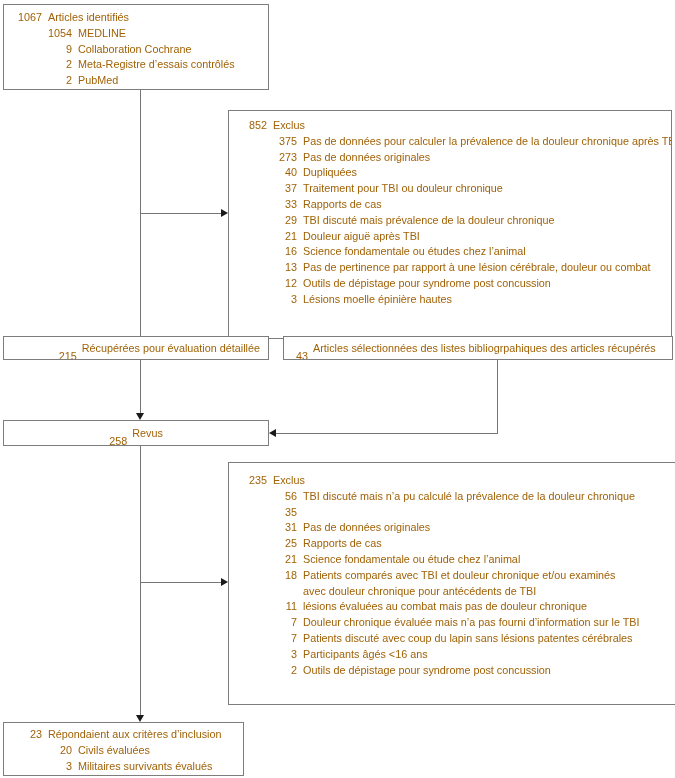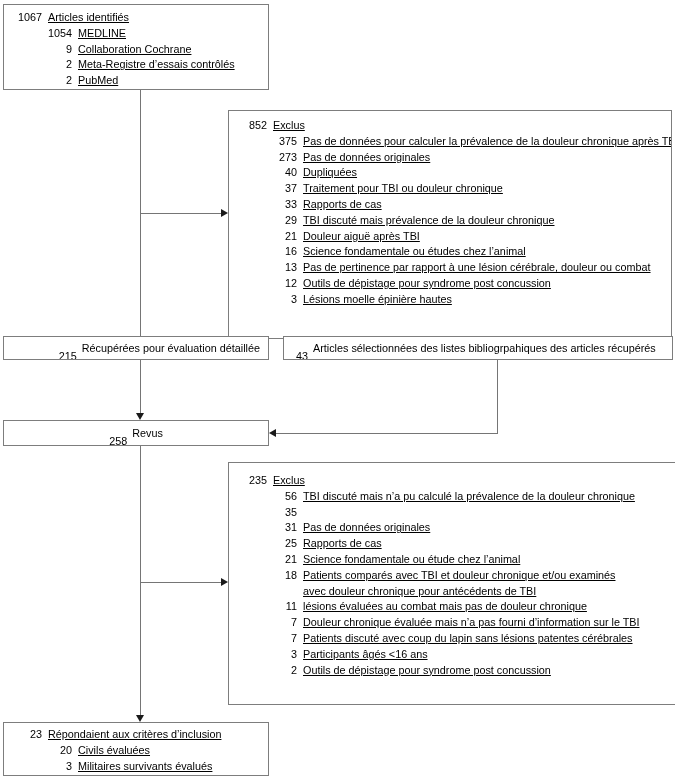--- a/index.html
+++ b/index.html
@@ -2,54 +2,54 @@
 <html><head>
 <meta charset="utf-8">
 <style>
   html, body { margin: 0; padding: 0; background: #ffffff; }
   .stage {
     position: relative;
     width: 675px;
     height: 778px;
     background: #ffffff;
     font-family: "Liberation Sans", "DejaVu Sans", sans-serif;
-    color: #000000;
+    color: #a16207;
     overflow: hidden;
   }
   .box {
     position: absolute;
     box-sizing: border-box;
     background: #ffffff;
     border: 1px solid #7d7d7d;
     overflow: hidden;
   }
   
   .rows { padding: 5px 4px 0 8px; }
   .row { display: flex; line-height: 15.8px; font-size: 10.8px; white-space: nowrap; }
   .num { flex: none; text-align: right; margin-right: 6px; }
   .lvl0 .num { width: 30px; }
   .lvl1 .num { width: 60px; }
-  .lab { flex: none; text-decoration: underline; }
+  .lab { flex: none; }
   #box-excluded1 .rows { padding-top: 7px; }
   #box-excluded2 .rows { padding-top: 10px; }
   #box-included .rows { padding-top: 4px; }
   
   .single { display: flex; align-items: center; font-size: 10.8px; white-space: nowrap; }
   .single .snum { margin-right: 5px; margin-top: 16px; }
   .align-right { justify-content: flex-end; padding-right: 8px; }
   .align-left { justify-content: flex-start; padding-left: 12px; }
   .align-center { justify-content: center; }
   
   #box-identified { left: 3px;   top: 4px;   width: 266px; height: 86px; }
   #box-excluded1  { left: 228px; top: 110px; width: 444px; height: 229px; }
   #box-retrieved  { left: 3px;   top: 336px; width: 266px; height: 24px; }
   #box-selected   { left: 283px; top: 336px; width: 390px; height: 24px; }
   #box-reviewed   { left: 3px;   top: 420px; width: 266px; height: 26px; }
   #box-excluded2  { left: 228px; top: 462px; width: 488px; height: 243px; }
-  #box-included   { left: 3px;   top: 722px; width: 266px; height: 54px; }
+  #box-included   { left: 3px;   top: 722px; width: 241px; height: 54px; }
   
   .vline, .hline { position: absolute; background: #757575; }
   #stem-top        { left: 140px; top: 90px;  width: 1px;  height: 246px; }
   #branch-excl1    { left: 140px; top: 213px; width: 81px; height: 1px; }
   #stem-mid        { left: 140px; top: 360px; width: 1px;  height: 53px; }
   #stem-selected   { left: 497px; top: 360px; width: 1px;  height: 74px; }
   #hline-selected  { left: 276px; top: 433px; width: 222px; height: 1px; }
   #stem-bottom     { left: 140px; top: 446px; width: 1px;  height: 269px; }
   #branch-excl2    { left: 140px; top: 582px; width: 81px; height: 1px; }
   

